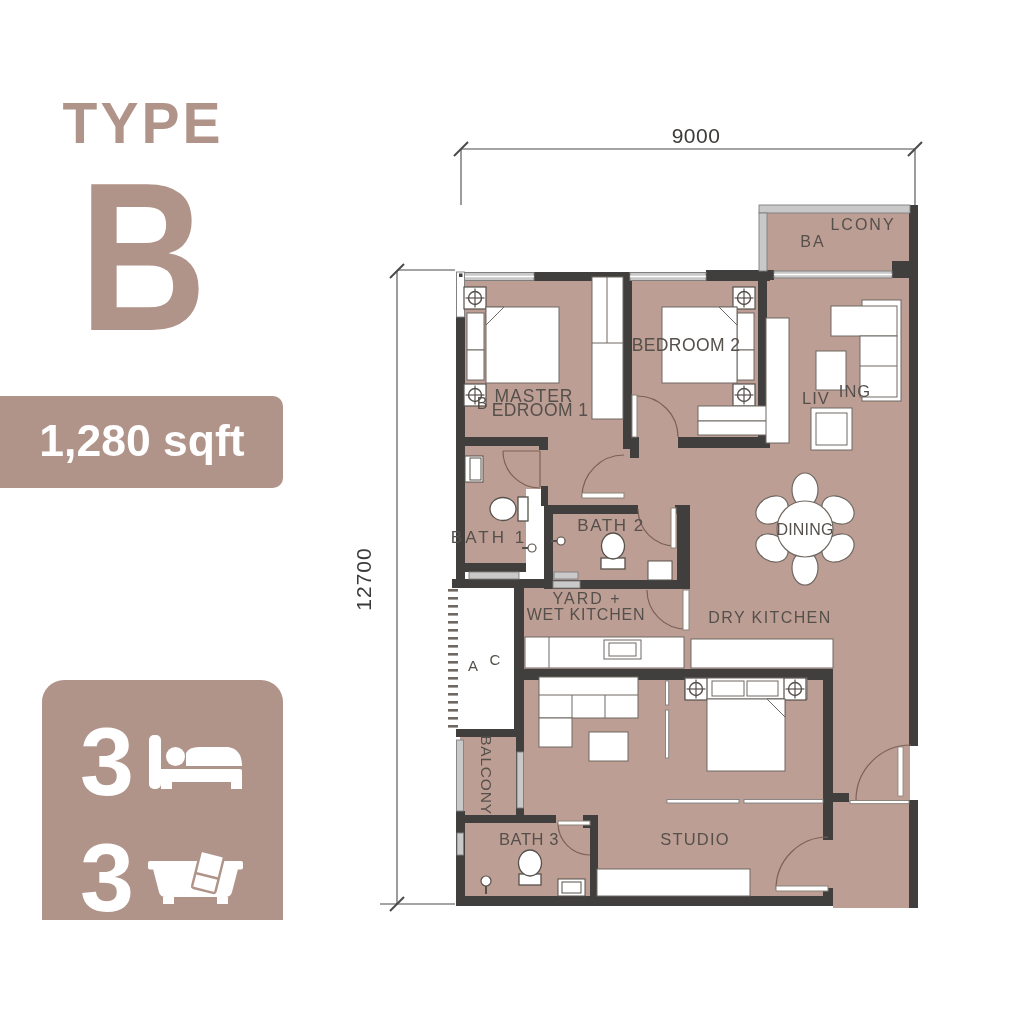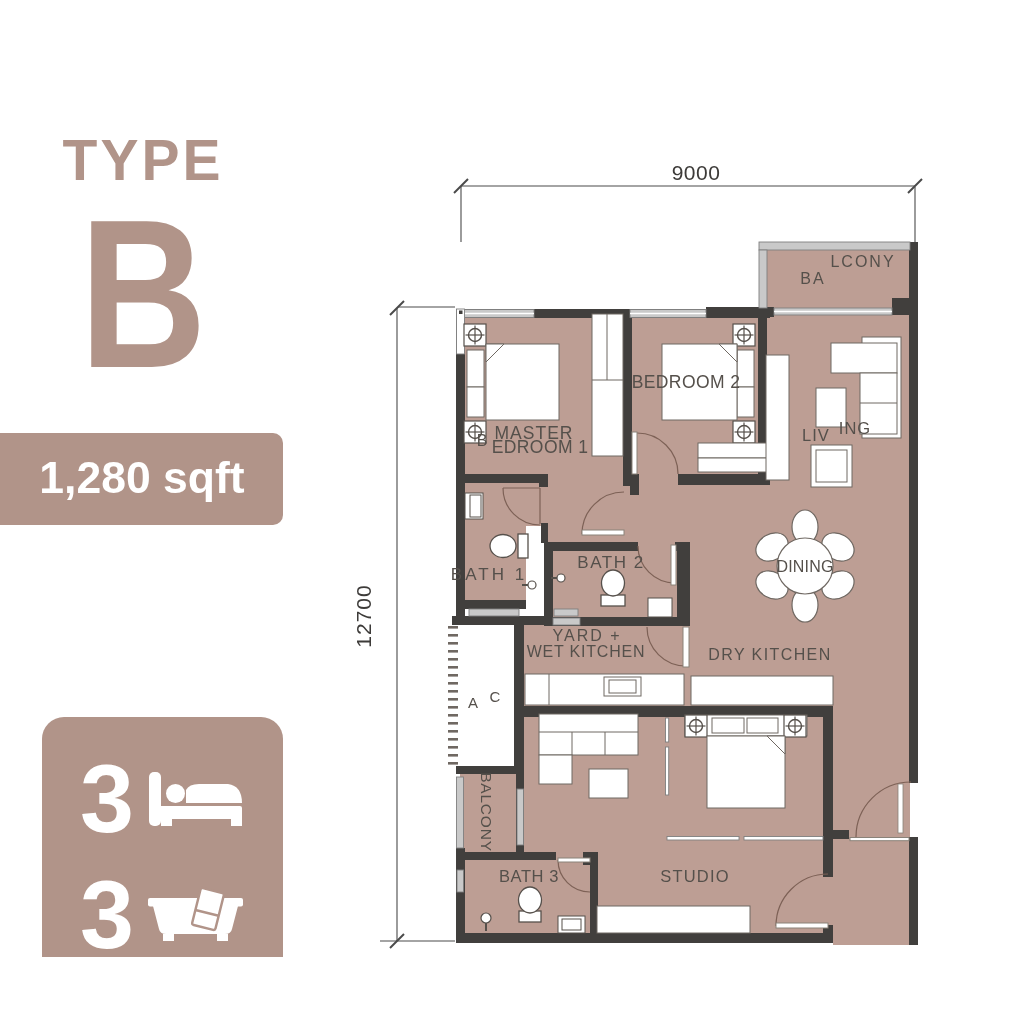--- a/index.html
+++ b/index.html
@@ -1,17 +1,17 @@
 <!DOCTYPE html>
 <html><head>
 <meta charset="utf-8">
 <style>
   html,body{margin:0;padding:0;background:#ffffff;}
   #page{width:1024px;height:920px;position:relative;background:#ffffff;overflow:hidden;
-        font-family:"Liberation Sans", sans-serif;margin-top:37px;}
+        font-family:"Liberation Sans", sans-serif;}
   svg{position:absolute;left:0;top:0;}
   text{font-family:"Liberation Sans", sans-serif;}
 </style>
 </head>
 <body>
 <div id="page">
 <svg width="1024" height="1024" viewBox="0 0 1024 1024">
 <defs>
 <g id="dl">
           <rect x="-11" y="-11" width="22" height="22" fill="#ffffff" stroke="#56504b" stroke-width="1.2"></rect>

